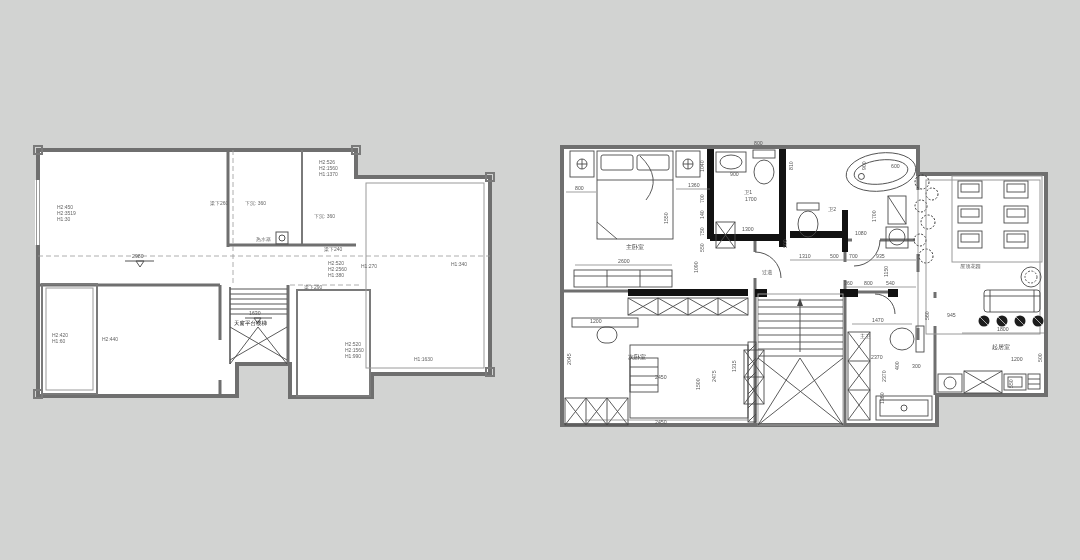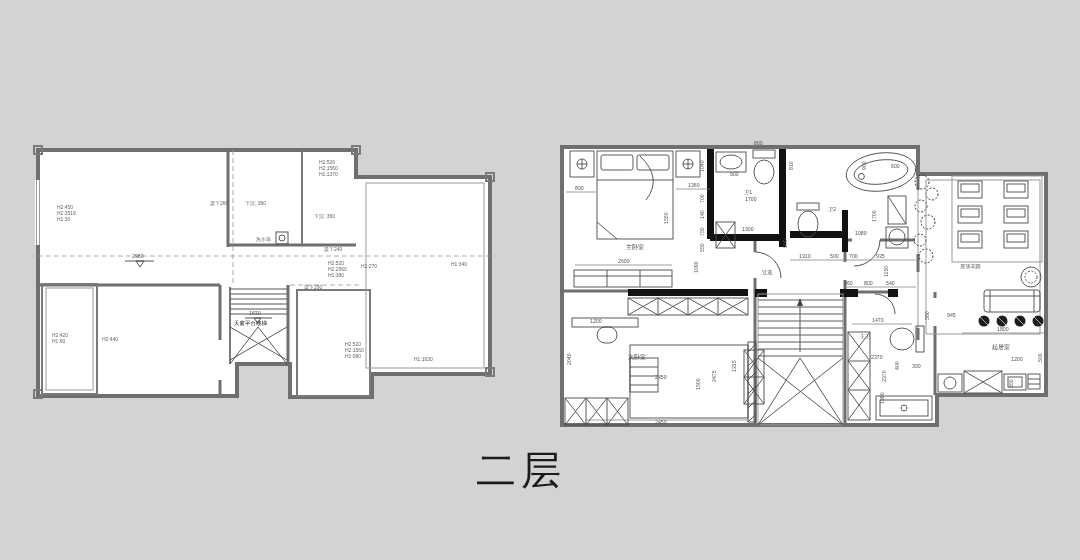--- a/index.html
+++ b/index.html
@@ -429,14 +429,13 @@
     <text x="947" y="317" class="td">945</text>
     <text x="997" y="331" class="td">1800</text>
     <text x="1011" y="361" class="td">1200</text>
     <text x="1042" y="362" class="td" transform="rotate(-90 1042 362)">500</text>
     <text x="1013" y="388" class="td" transform="rotate(-90 1013 388)">550</text>
     <text x="899" y="370" class="td" transform="rotate(-90 899 370)">400</text>
     <text x="912" y="368" class="td">300</text>
   </g>
 </svg>
 
-<div class="title">二层</div>
 </div>
 
 </body></html>

